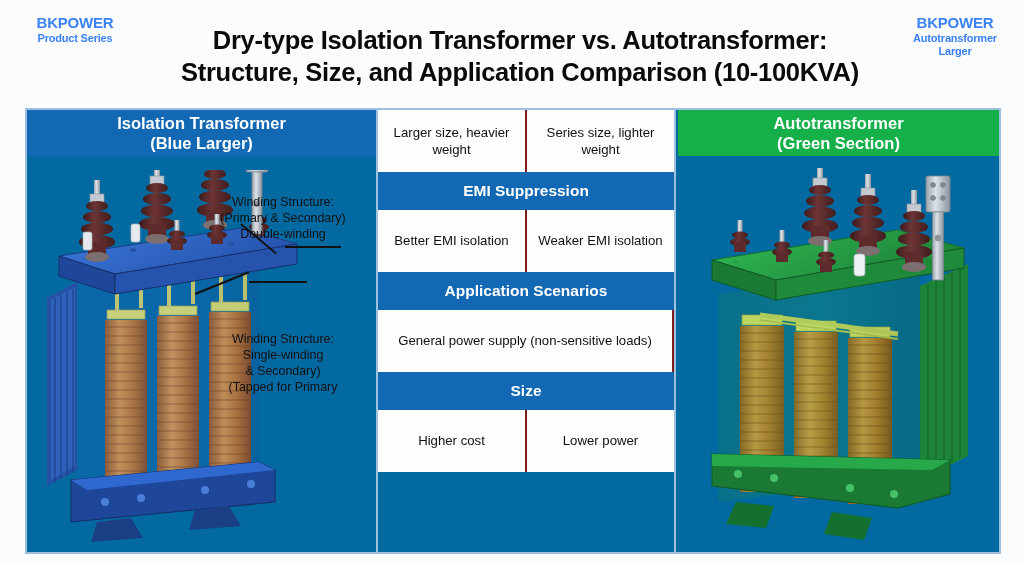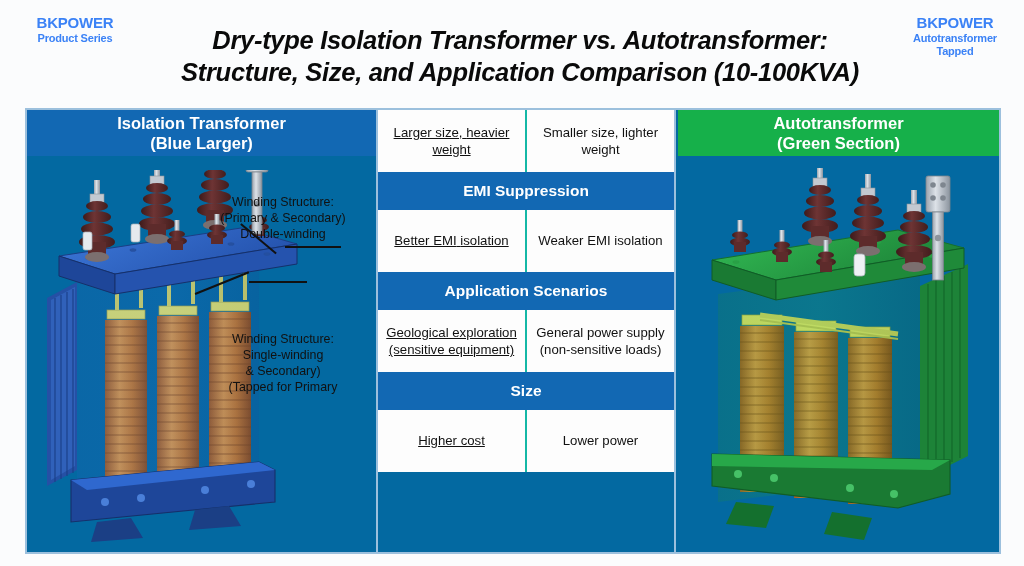--- a/index.html
+++ b/index.html
@@ -18,21 +18,21 @@
     line-height:1.18; letter-spacing:-0.2px;
   }
   .brand .b-main { font-size:15px; display:block; }
   .brand .b-sub  { font-size:11px; display:block; }
   #brand-left  { left:16px;  width:118px; }
   #brand-right { right:10px; width:118px; }
 
   .page-title {
     position:absolute; left:150px; top:24px; width:740px;
     text-align:center; font-size:25.5px; font-weight:bold;
-    color:#0a0a0a; line-height:1.26; letter-spacing:-0.3px;font-style:italic;
+    color:#0a0a0a; line-height:1.26; letter-spacing:-0.3px;
   }
   .page-title span { display:block; }
 
   
   .frame {
     position:absolute; left:25px; top:108px;
     width:976px; height:446px;
     border:2px solid #9cc0dd;
     background:#0369a1;
   }
@@ -58,21 +58,21 @@
     font-size:15.5px; text-align:center;
     height:38px; display:flex; align-items:center; justify-content:center;
     border-top:2px solid #fff;
   }
   .cmp-row-vals { display:flex; height:62px; background:#fdfdfd; }
   .cmp-cell {
     flex:1; display:flex; align-items:center; justify-content:center;
     text-align:center; font-size:13.2px; color:#111; line-height:1.32;
     padding:0 3px;
   }
-  .cmp-cell:first-child { border-right:2px solid #14b8a6;text-decoration:underline; }
+  .cmp-cell:first-child { border-right:2px solid #7f1d1d; }
   .cmp-row-vals + .cmp-row-head { border-top:0; }
 
   
   .annot {
     position:absolute; text-align:center; font-size:12.4px;
     color:#111; line-height:1.3; z-index:6; pointer-events:none;margin-top:24px;
   }
   .annot span { display:block; }
   #annot-double { left:181px; top:60px;  width:150px; }
   #annot-single { left:180px; top:197px; width:152px; }
@@ -86,21 +86,21 @@
 <body>
 
 <div class="brand" id="brand-left">
   <span class="b-main">BKPOWER</span>
   <span class="b-sub">Product Series</span>
 </div>
 
 <div class="brand" id="brand-right">
   <span class="b-main">BKPOWER</span>
   <span class="b-sub">Autotransformer</span>
-  <span class="b-sub">Tapped</span>
+  <span class="b-sub">Larger</span>
 </div>
 
 <div class="page-title">
   <span>Dry-type Isolation Transformer vs. Autotransformer:</span>
   <span>Structure, Size, and Application Comparison (10-100KVA)</span>
 </div>
 
 <div class="frame">
 
   <div class="col" id="col-left">
@@ -351,21 +351,21 @@
   <div class="col" id="col-center">
     <div class="cmp-row-vals">
       <div class="cmp-cell">
         <div>
           <span>Larger size,</span>
           <span>heavier weight</span>
         </div>
       </div>
       <div class="cmp-cell">
         <div>
-          <span>Smaller size,</span>
+          <span>Series size,</span>
           <span>lighter weight</span>
         </div>
       </div>
     </div>
 
     <div class="cmp-row-head">
       <span>EMI Suppression</span>
     </div>
     <div class="cmp-row-vals">
       <div class="cmp-cell">
@@ -379,26 +379,20 @@
           <span>Weaker EMI</span>
           <span>isolation</span>
         </div>
       </div>
     </div>
 
     <div class="cmp-row-head">
       <span>Application Scenarios</span>
     </div>
     <div class="cmp-row-vals">
-      <div class="cmp-cell">
-        <div>
-          <span>Geological exploration</span>
-          <span>(sensitive equipment)</span>
-        </div>
-      </div>
       <div class="cmp-cell">
         <div>
           <span>General power supply</span>
           <span>(non-sensitive loads)</span>
         </div>
       </div>
     </div>
 
     <div class="cmp-row-head">
       <span>Size</span>

